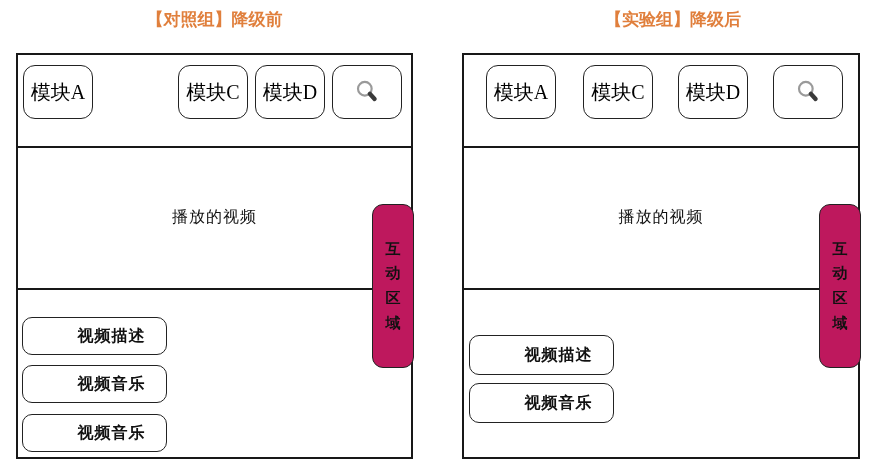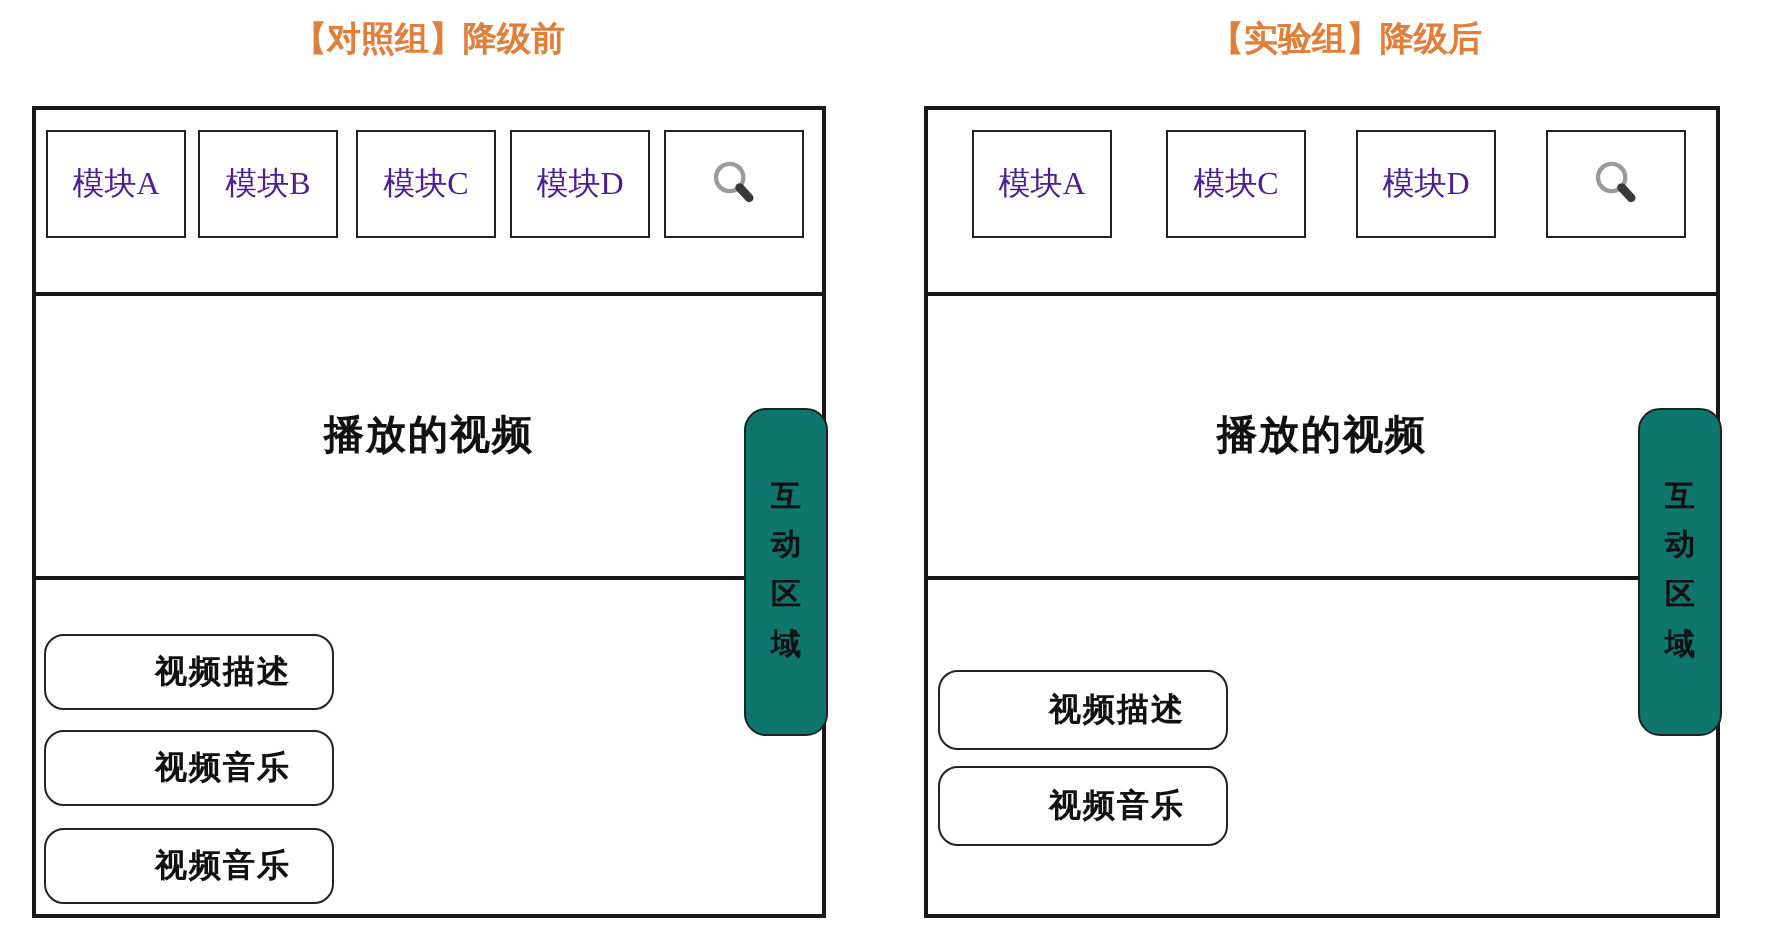--- a/index.html
+++ b/index.html
@@ -24,36 +24,36 @@
     border:2px solid var(--border);
   }
   .panel-left{left:16px;}
   .panel-right{left:462px;width:398px;}
   .module-row{
     position:absolute;left:0;top:0;width:100%;height:93px;
     border-bottom:2px solid var(--border);
   }
   .module-btn{
     position:absolute;top:10px;width:70px;height:54px;background:#fff;
-    border:1.6px solid #222;border-radius:0;
+    border:1.6px solid #222;border-radius:12px;
     display:flex;align-items:center;justify-content:center;
-    font-size:16px;color:#4c1d95;cursor:pointer;
+    font-size:20px;color:#000000;cursor:pointer;
   }
   .search-btn svg{display:block;}
   .video-area{
     position:absolute;left:0;top:91px;width:100%;height:142px;
     display:flex;align-items:center;justify-content:center;
   }
-  .video-label{font-size:20px;font-weight:bold;letter-spacing:1px;}
+  .video-label{font-size:16px;font-weight:normal;letter-spacing:1px;}
   .h-divider{
     position:absolute;left:0;top:233px;width:355px;height:0;
     border-top:2px solid var(--border);
   }
   .interaction-box{
-    position:absolute;right:-3px;top:149px;width:42px;height:164px;background:#0f766e;
+    position:absolute;right:-3px;top:149px;width:42px;height:164px;background:#be185d;
     border:1.6px solid #222;border-radius:11px;
     display:flex;align-items:center;justify-content:center;cursor:pointer;
   }
   .interaction-box span{
     display:block;width:1.1em;word-break:break-all;text-align:center;
     font-size:15px;font-weight:bold;line-height:1.65;
   }
   .bottom-btn{
     position:absolute;left:4px;width:145px;height:38px;background:#fff;
     border:1.6px solid #222;border-radius:10px;
@@ -70,21 +70,20 @@
 <body>
 
 <div class="canvas">
 
   <div class="group-title title-left">【对照组】降级前</div>
   <div class="group-title title-right">【实验组】降级后</div>
 
   <div class="panel panel-left">
     <div class="module-row">
       <div class="module-btn" style="left:5px">模块A</div>
-      <div class="module-btn" style="left:81px">模块B</div>
       <div class="module-btn" style="left:160px">模块C</div>
       <div class="module-btn" style="left:237px">模块D</div>
       <div class="module-btn search-btn" style="left:314px">
         <svg width="26" height="26" viewBox="0 0 24 24">
           <circle cx="10" cy="9" r="6.3" fill="none" stroke="#9a9a9a" stroke-width="2"></circle>
           <line x1="14.6" y1="13.6" x2="19" y2="18.4" stroke="#3a3a3a" stroke-width="4" stroke-linecap="round"></line>
         </svg>
       </div>
     </div>
 

